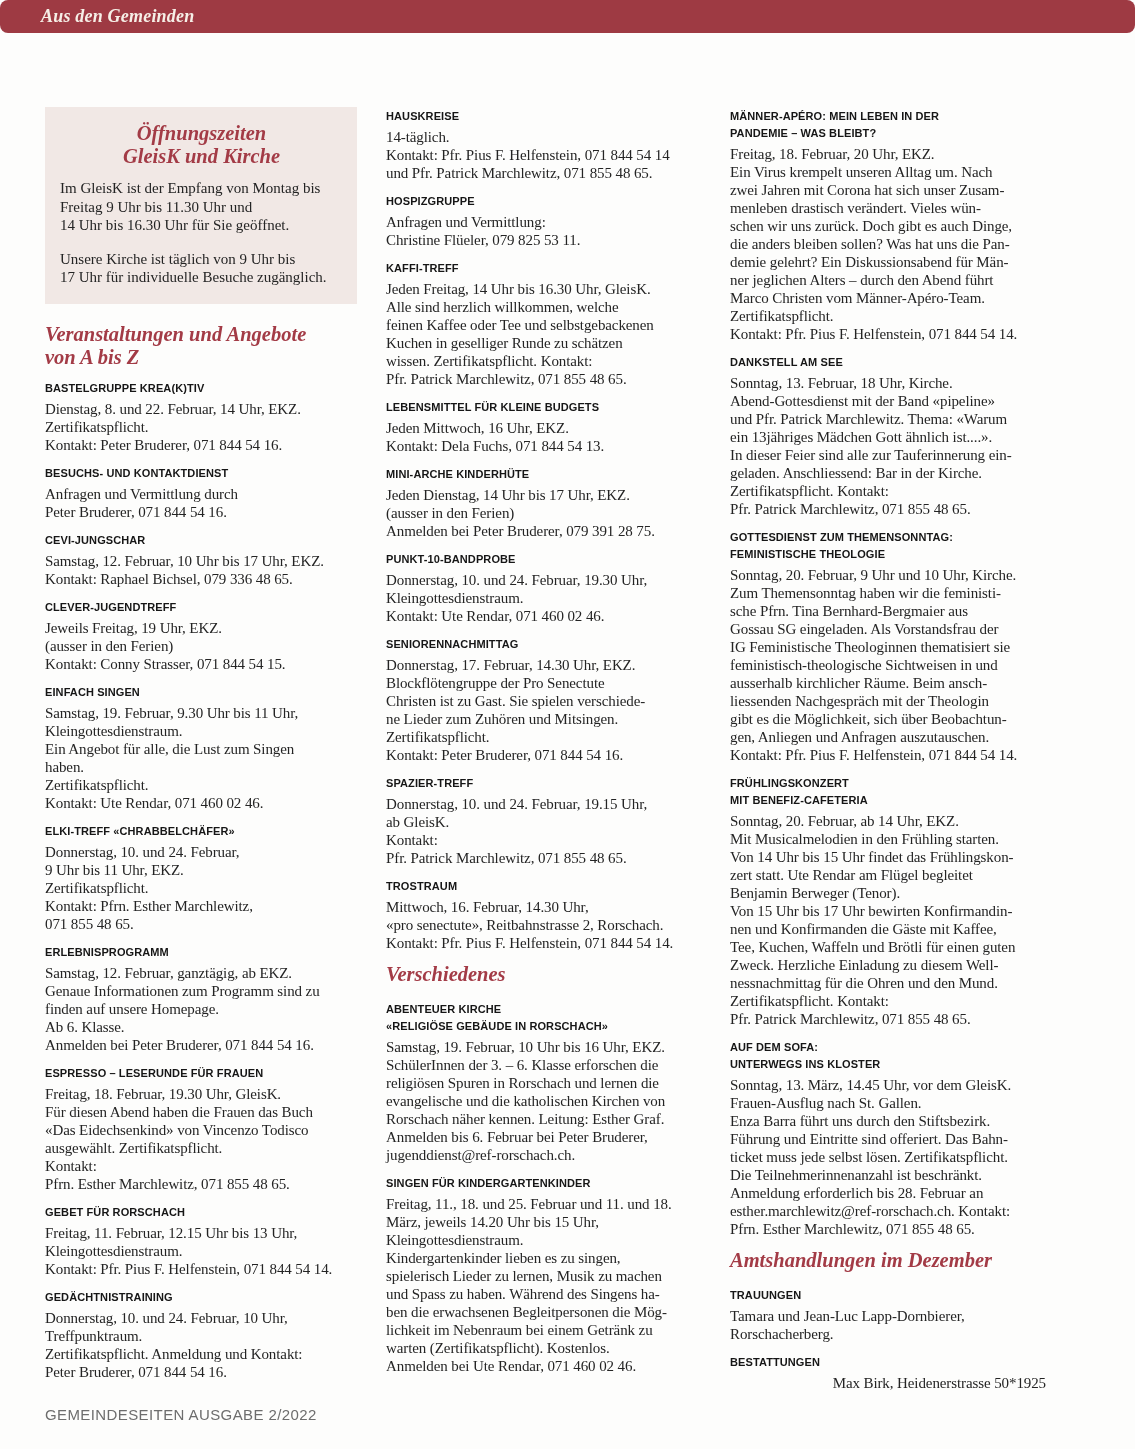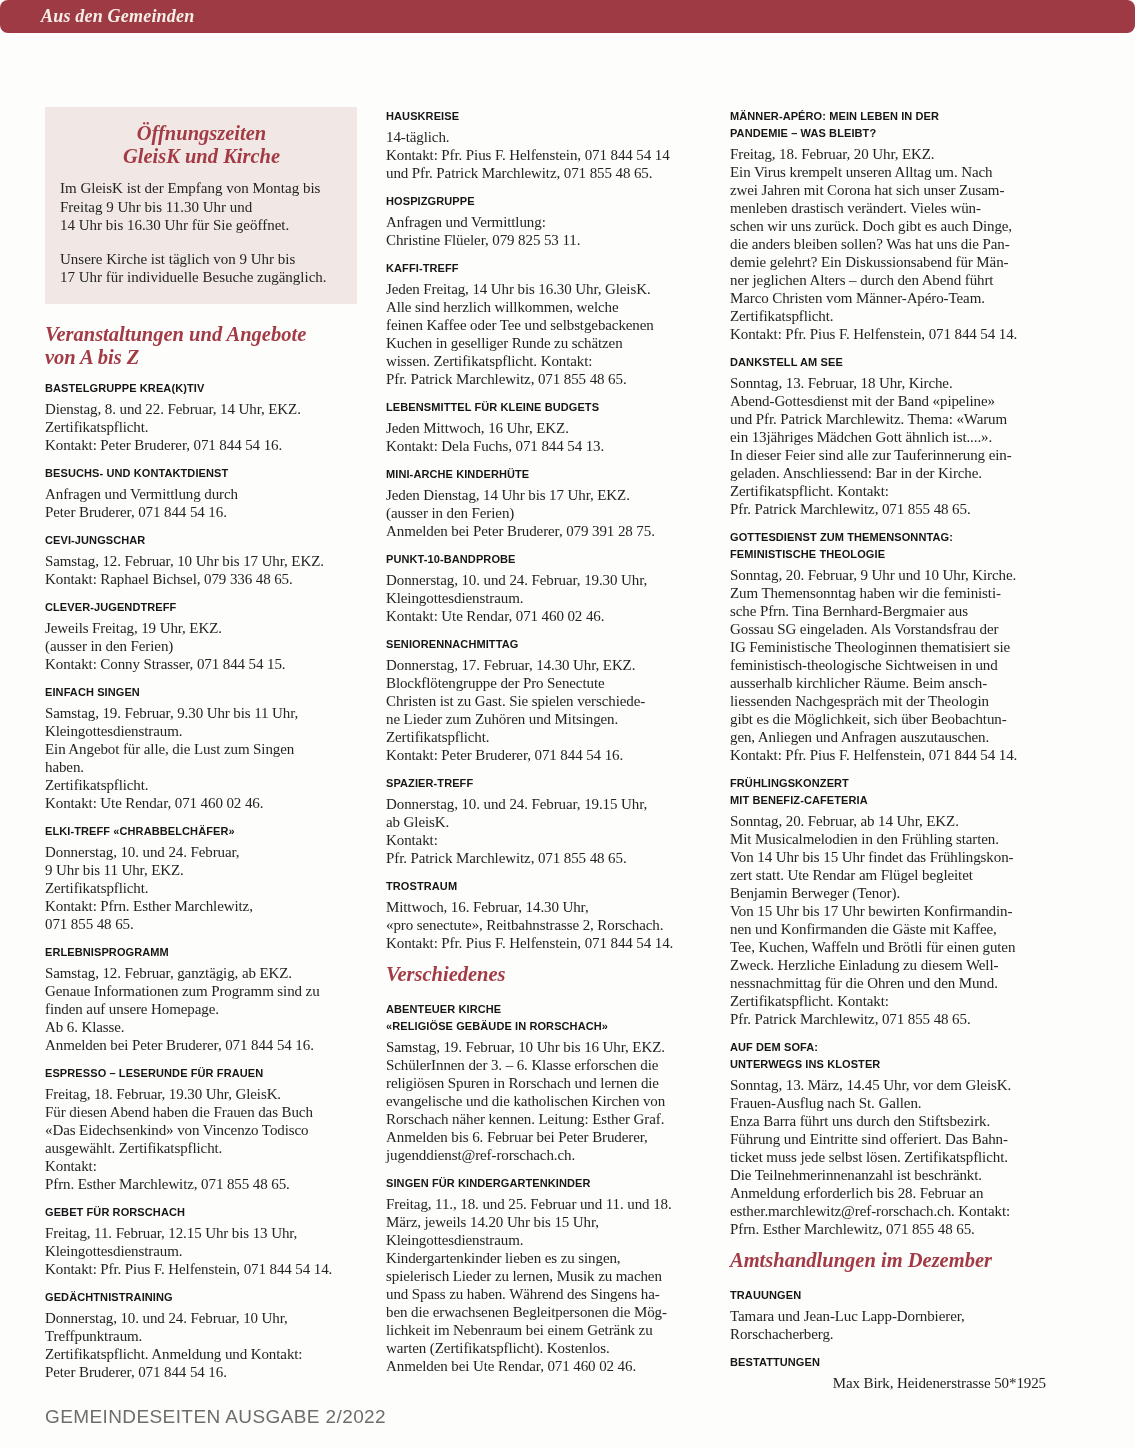--- a/index.html
+++ b/index.html
@@ -59,21 +59,21 @@
     font-size:11px; line-height:17px; color:var(--head,#161616);
     letter-spacing:0.1px; white-space:nowrap;
   }
   .body-line {
     font-size:15px; line-height:18px; color:var(--body,#242424);
     white-space:nowrap; letter-spacing:-0.1px;
   }
   .body-line.split { display:flex; justify-content:flex-end; }
   .footer {
     position:absolute; left:45px; top:1406px;
-    font-family:"Liberation Sans", sans-serif; font-size:19px;
+    font-family:"Liberation Sans", sans-serif; font-size:15px;
     color:var(--foot,#6d6d6d); letter-spacing:0.4px;
   }
 </style>
 </head>
 <body style="--bar: #9e3a43; --bartext: #f6efe7; --red: #a33b46; --boxbg: #f1e8e5; --body: #242424; --head: #161616; --foot: #6d6d6d;">
 
 <div class="topbar">
   <div class="topbar-title">Aus den Gemeinden</div>
 </div>
 

